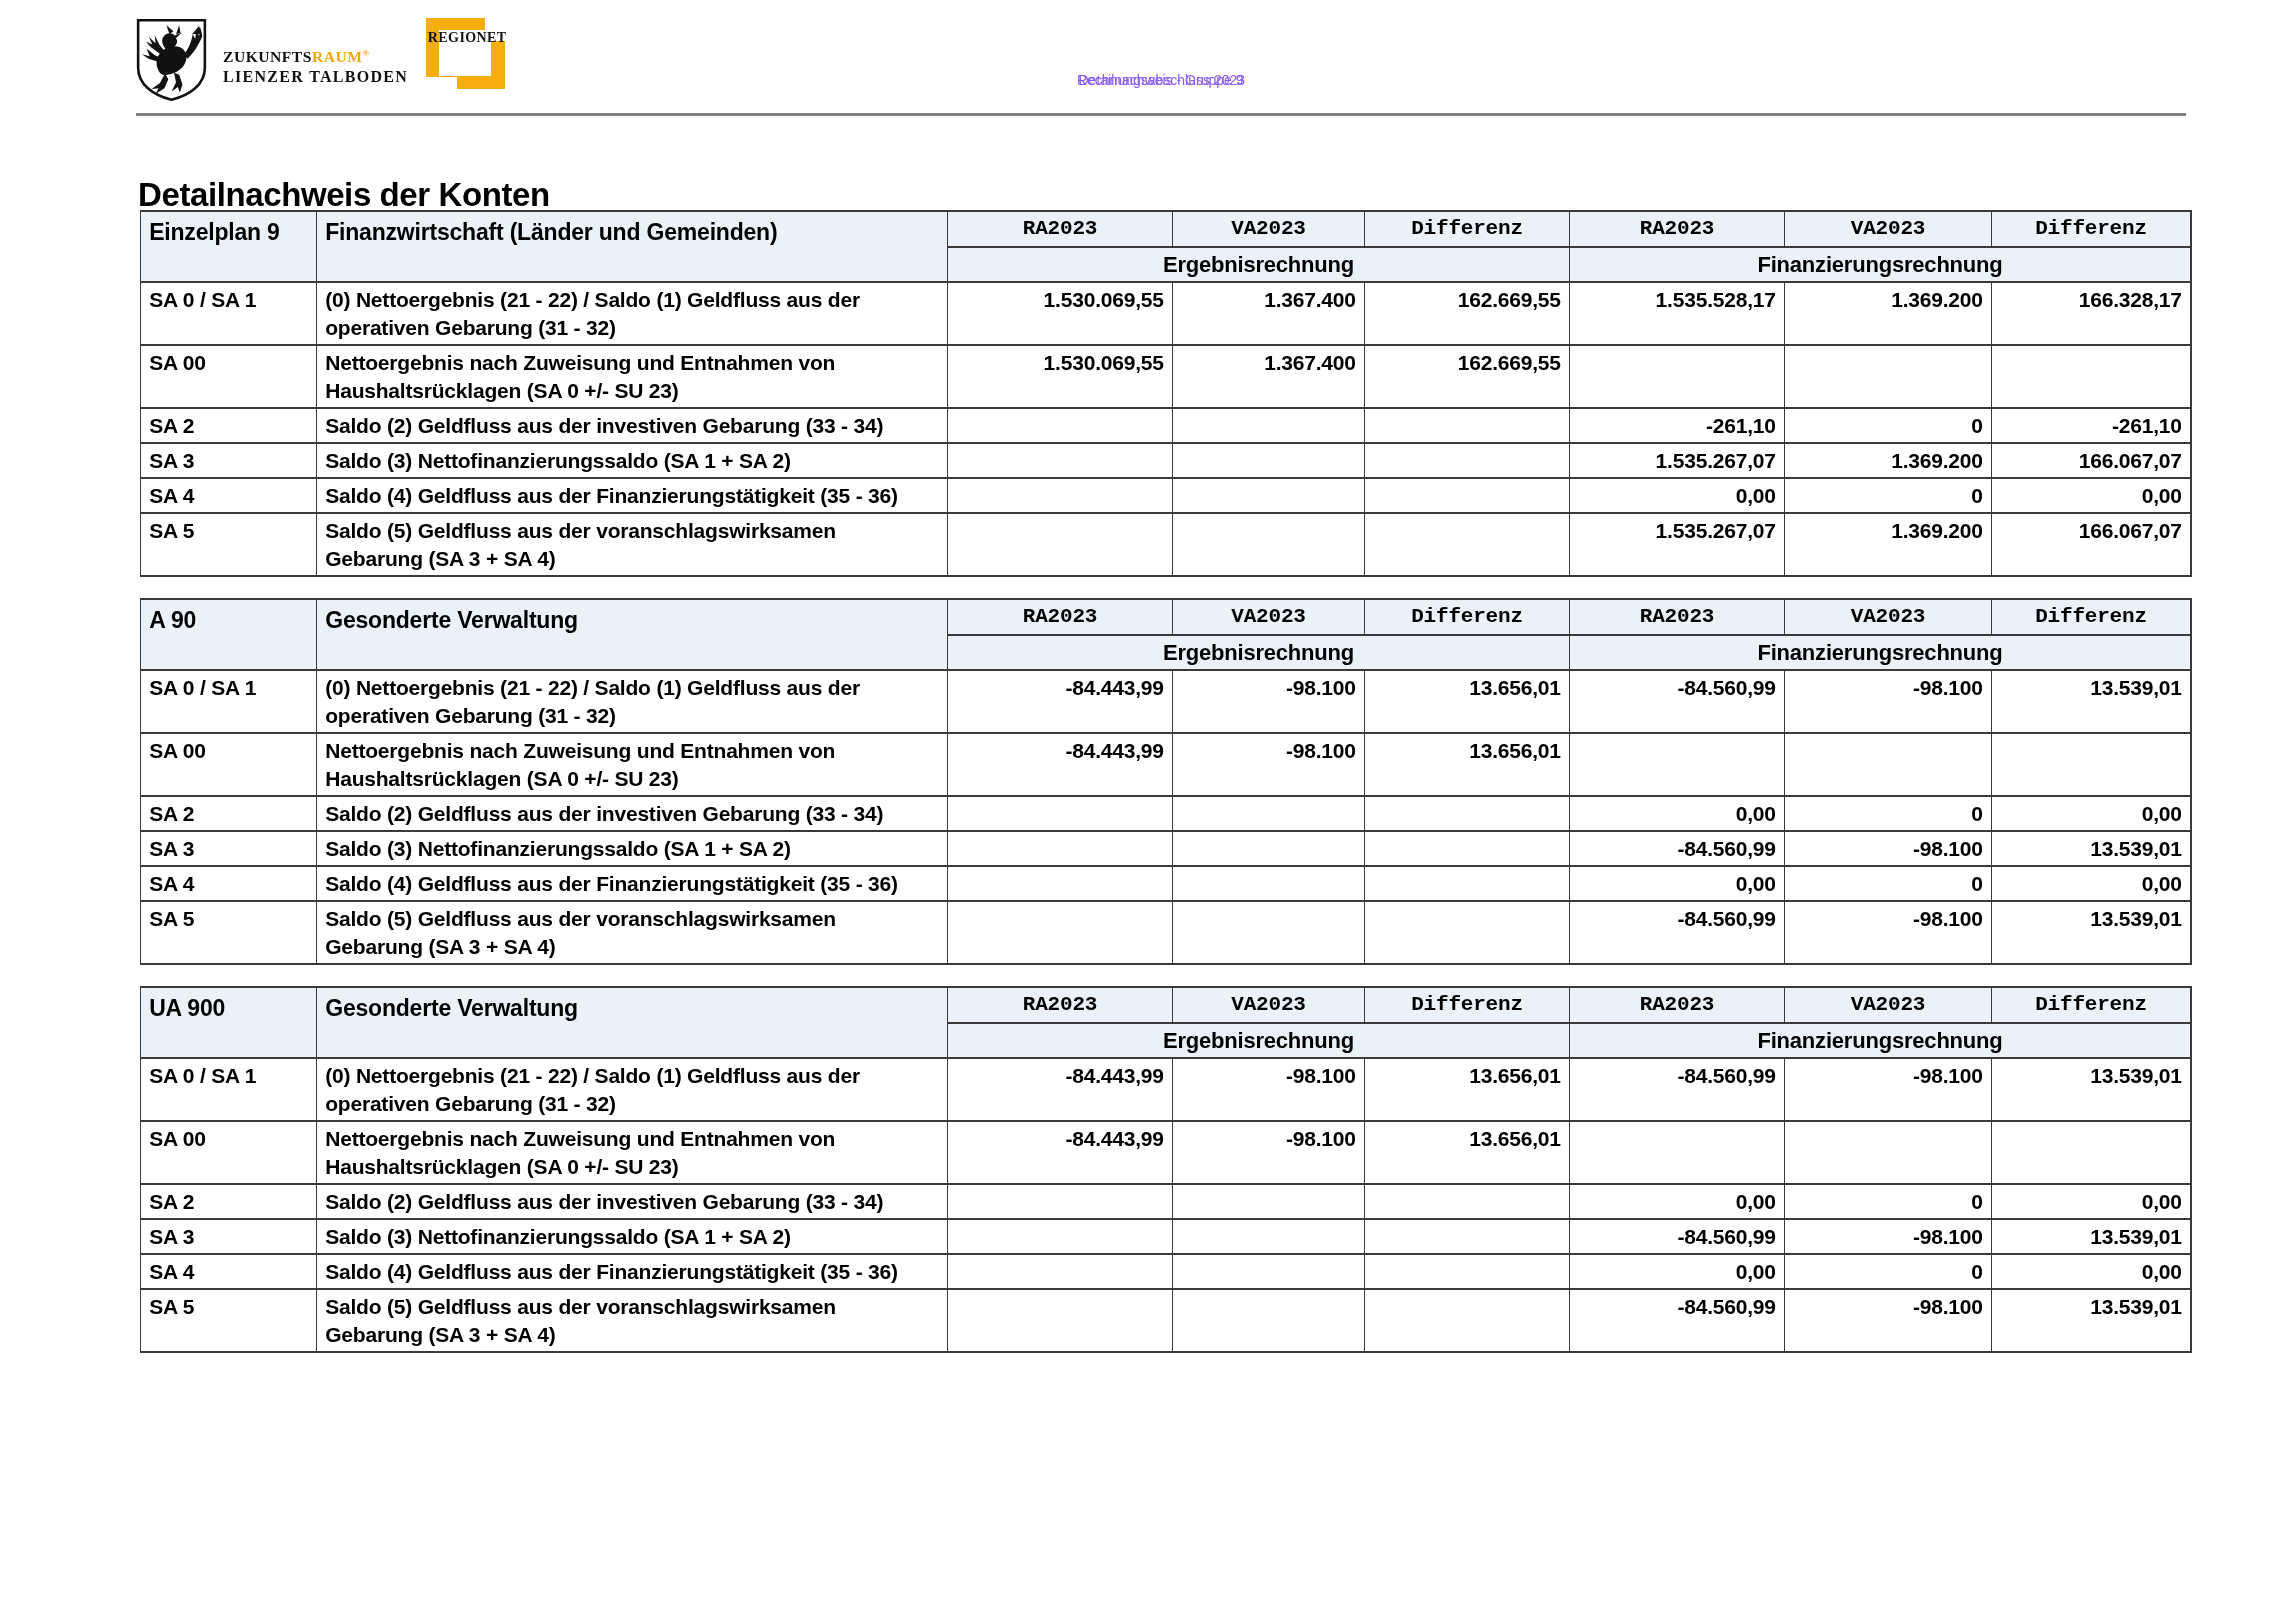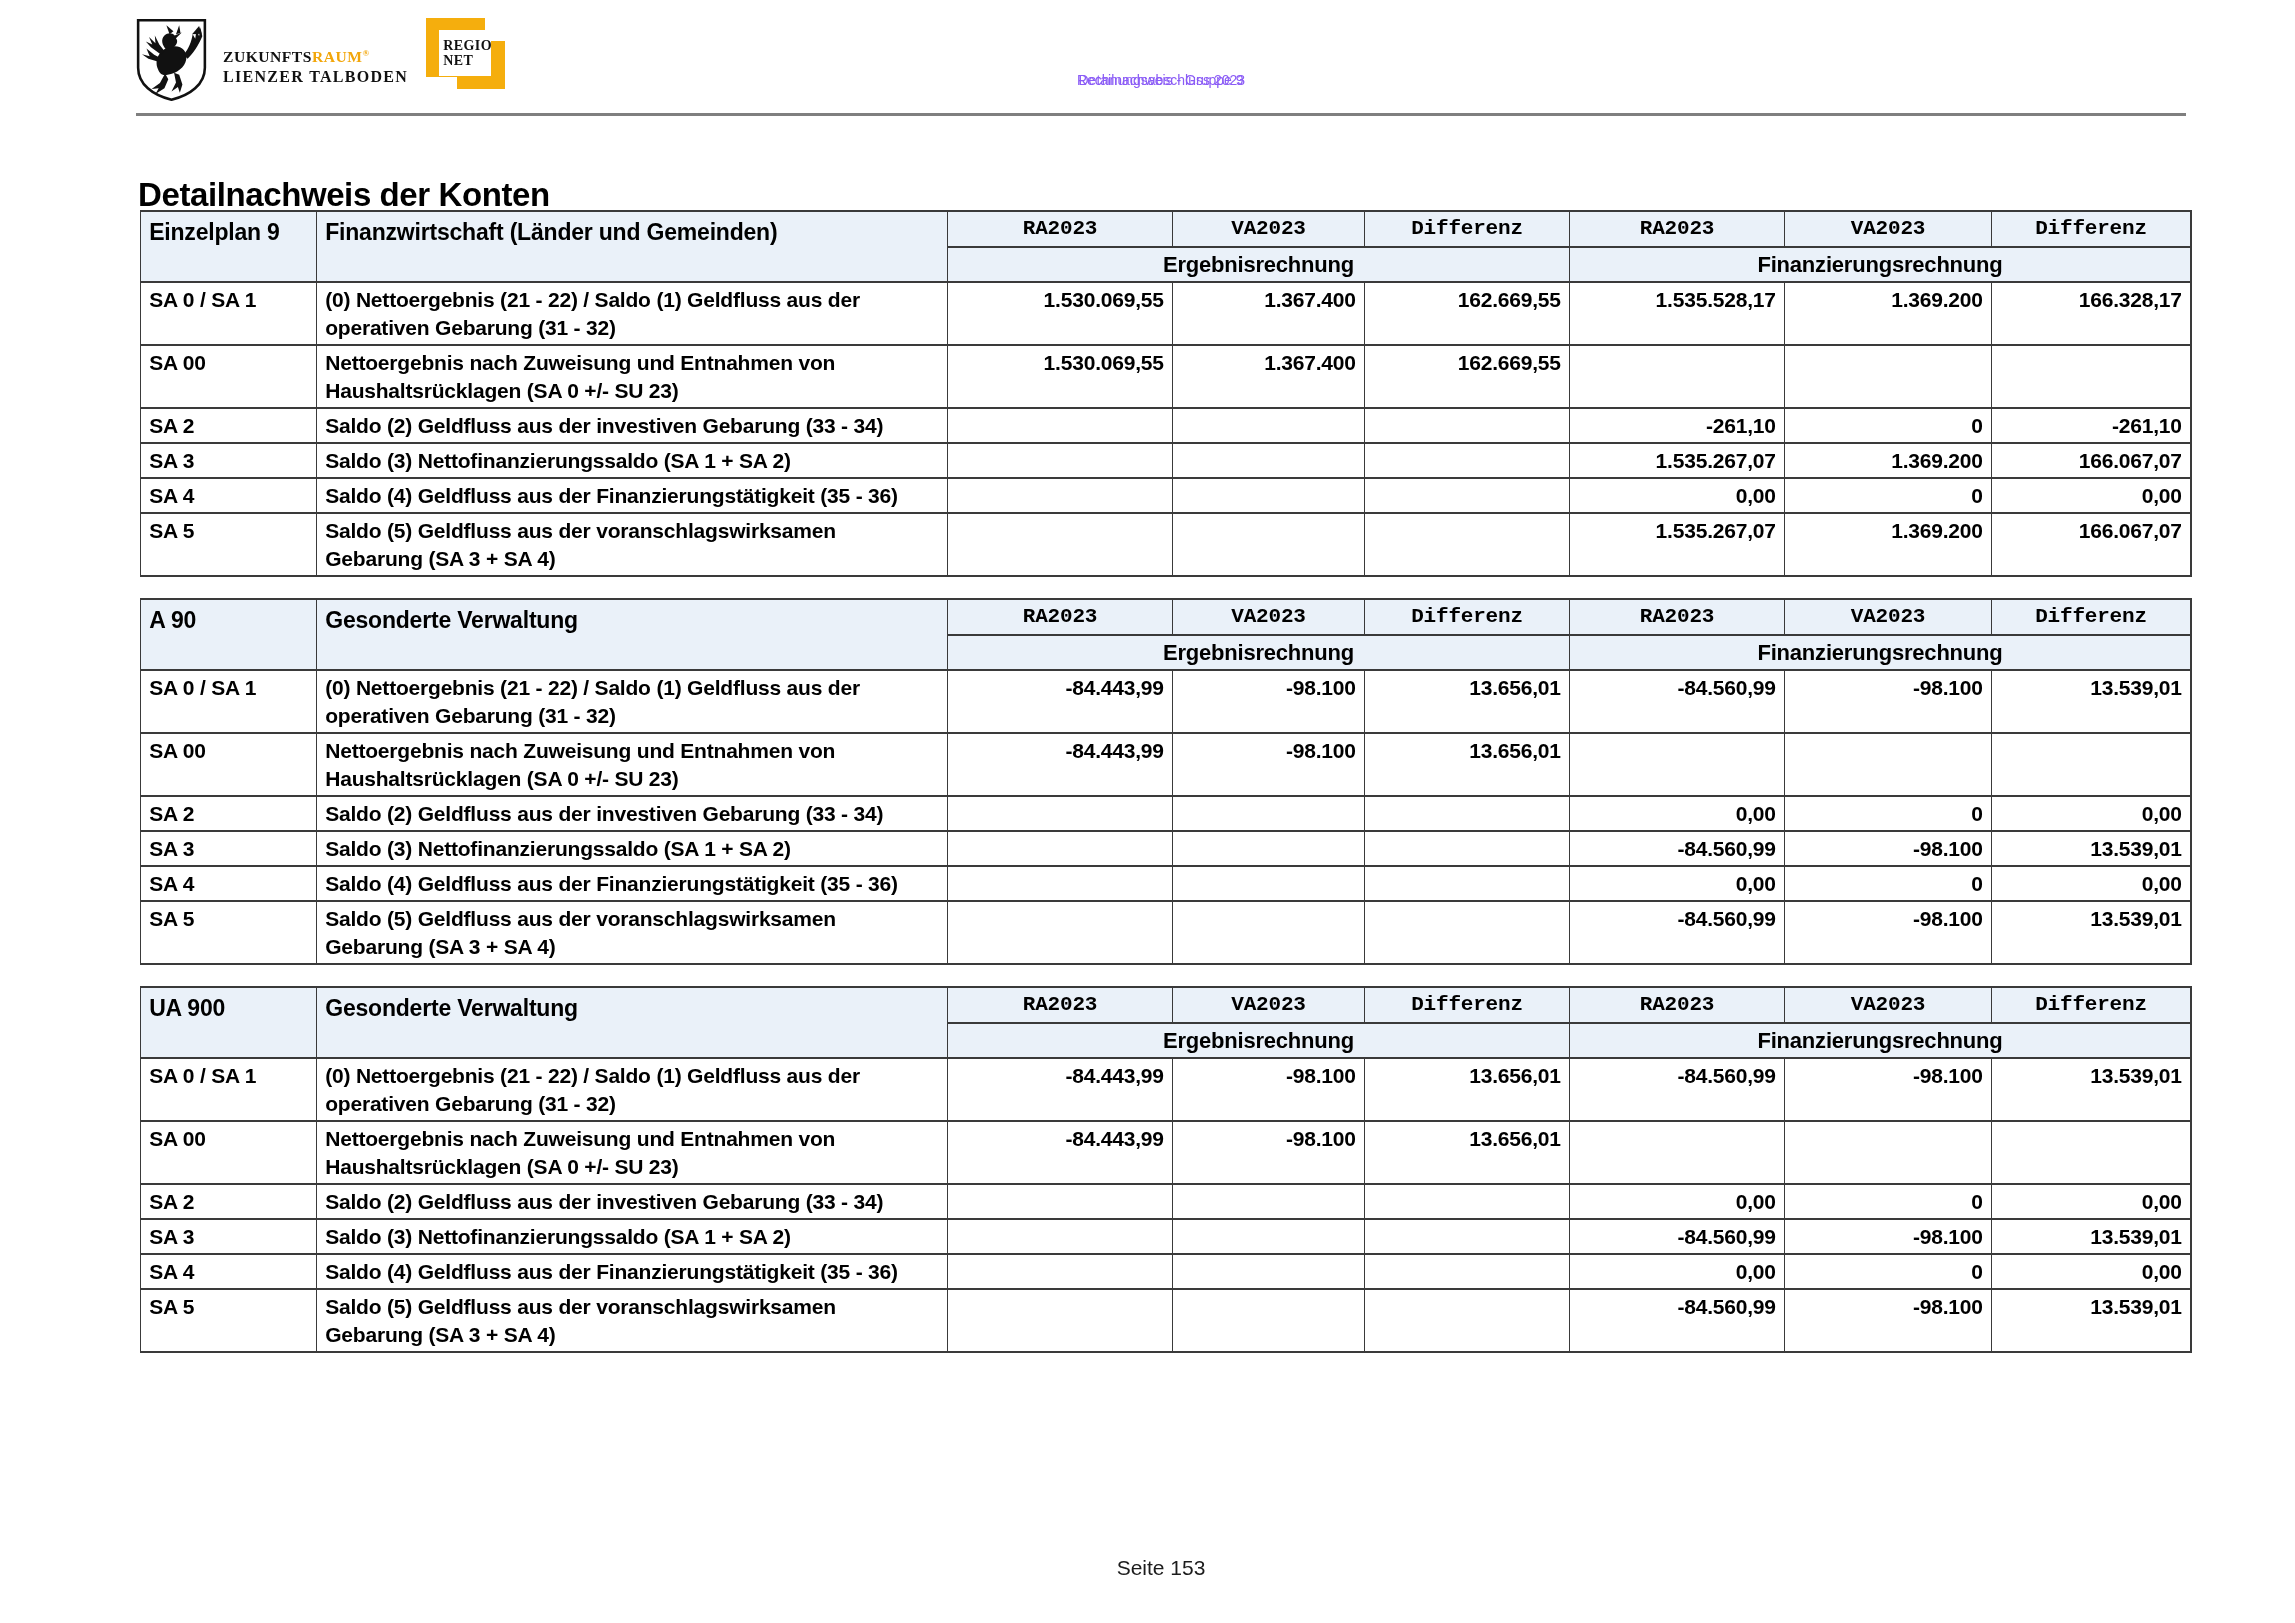--- a/index.html
+++ b/index.html
@@ -17,21 +17,21 @@
   .brand-text{margin:33px 0 0 13px;font-family:"Liberation Serif",serif;font-weight:bold;white-space:nowrap;}
   .brand-line1{font-size:15.6px;letter-spacing:0.5px;color:#111;}
   .brand-line1 .gold{color:#F2A60A;}
   .brand-line1 sup{font-size:9px;color:#F2A60A;}
   .brand-line2{font-size:16px;letter-spacing:1.3px;color:#111;margin-top:2.5px;}
 
   .regionet{position:relative;width:85px;height:75px;margin-left:18px;margin-top:3.3px;}
   .regionet .sqA{position:absolute;left:0;top:0;width:59px;height:59px;background:#F5AE0D;}
   .regionet .sqB{position:absolute;left:31px;top:23px;width:48px;height:48px;background:#F5AE0D;}
   .regionet .inner{position:absolute;left:13px;top:12.3px;width:52px;height:46px;background:#fff;
-    display:flex;flex-direction:column;justify-content:center;padding-left:4.1px;box-sizing:border-box;}
+    display:flex;flex-direction:row;justify-content:center;padding-left:4.1px;box-sizing:border-box;}
   .regionet .inner div{font-family:"Liberation Serif",serif;font-weight:bold;font-size:14px;line-height:1.12;color:#111;letter-spacing:0.4px;}
 
   .hdr-text{position:absolute;top:72px;font-size:14px;color:#8b5cf6;}
   .hdr-center{left:136px;width:2050px;text-align:center;}
   .hdr-right{left:136px;width:2050px;text-align:center;}
   .hdr-rule{position:absolute;left:136px;top:113px;width:2050px;height:3.3px;background:#7f7f7f;}
 
   
   .doc-title{position:absolute;left:138px;top:154px;font-size:33px;font-weight:bold;letter-spacing:-0.4px;}
 
@@ -372,15 +372,14 @@
             <td class="num"></td>
             <td class="num"></td>
             <td class="num">-84.560,99</td>
             <td class="num">-98.100</td>
             <td class="num">13.539,01</td>
           </tr>
         </tbody>
   </table>
 </div>
 
-  <div class="footer">Seite 153</div>
 </div>
 
 
 </body></html>

